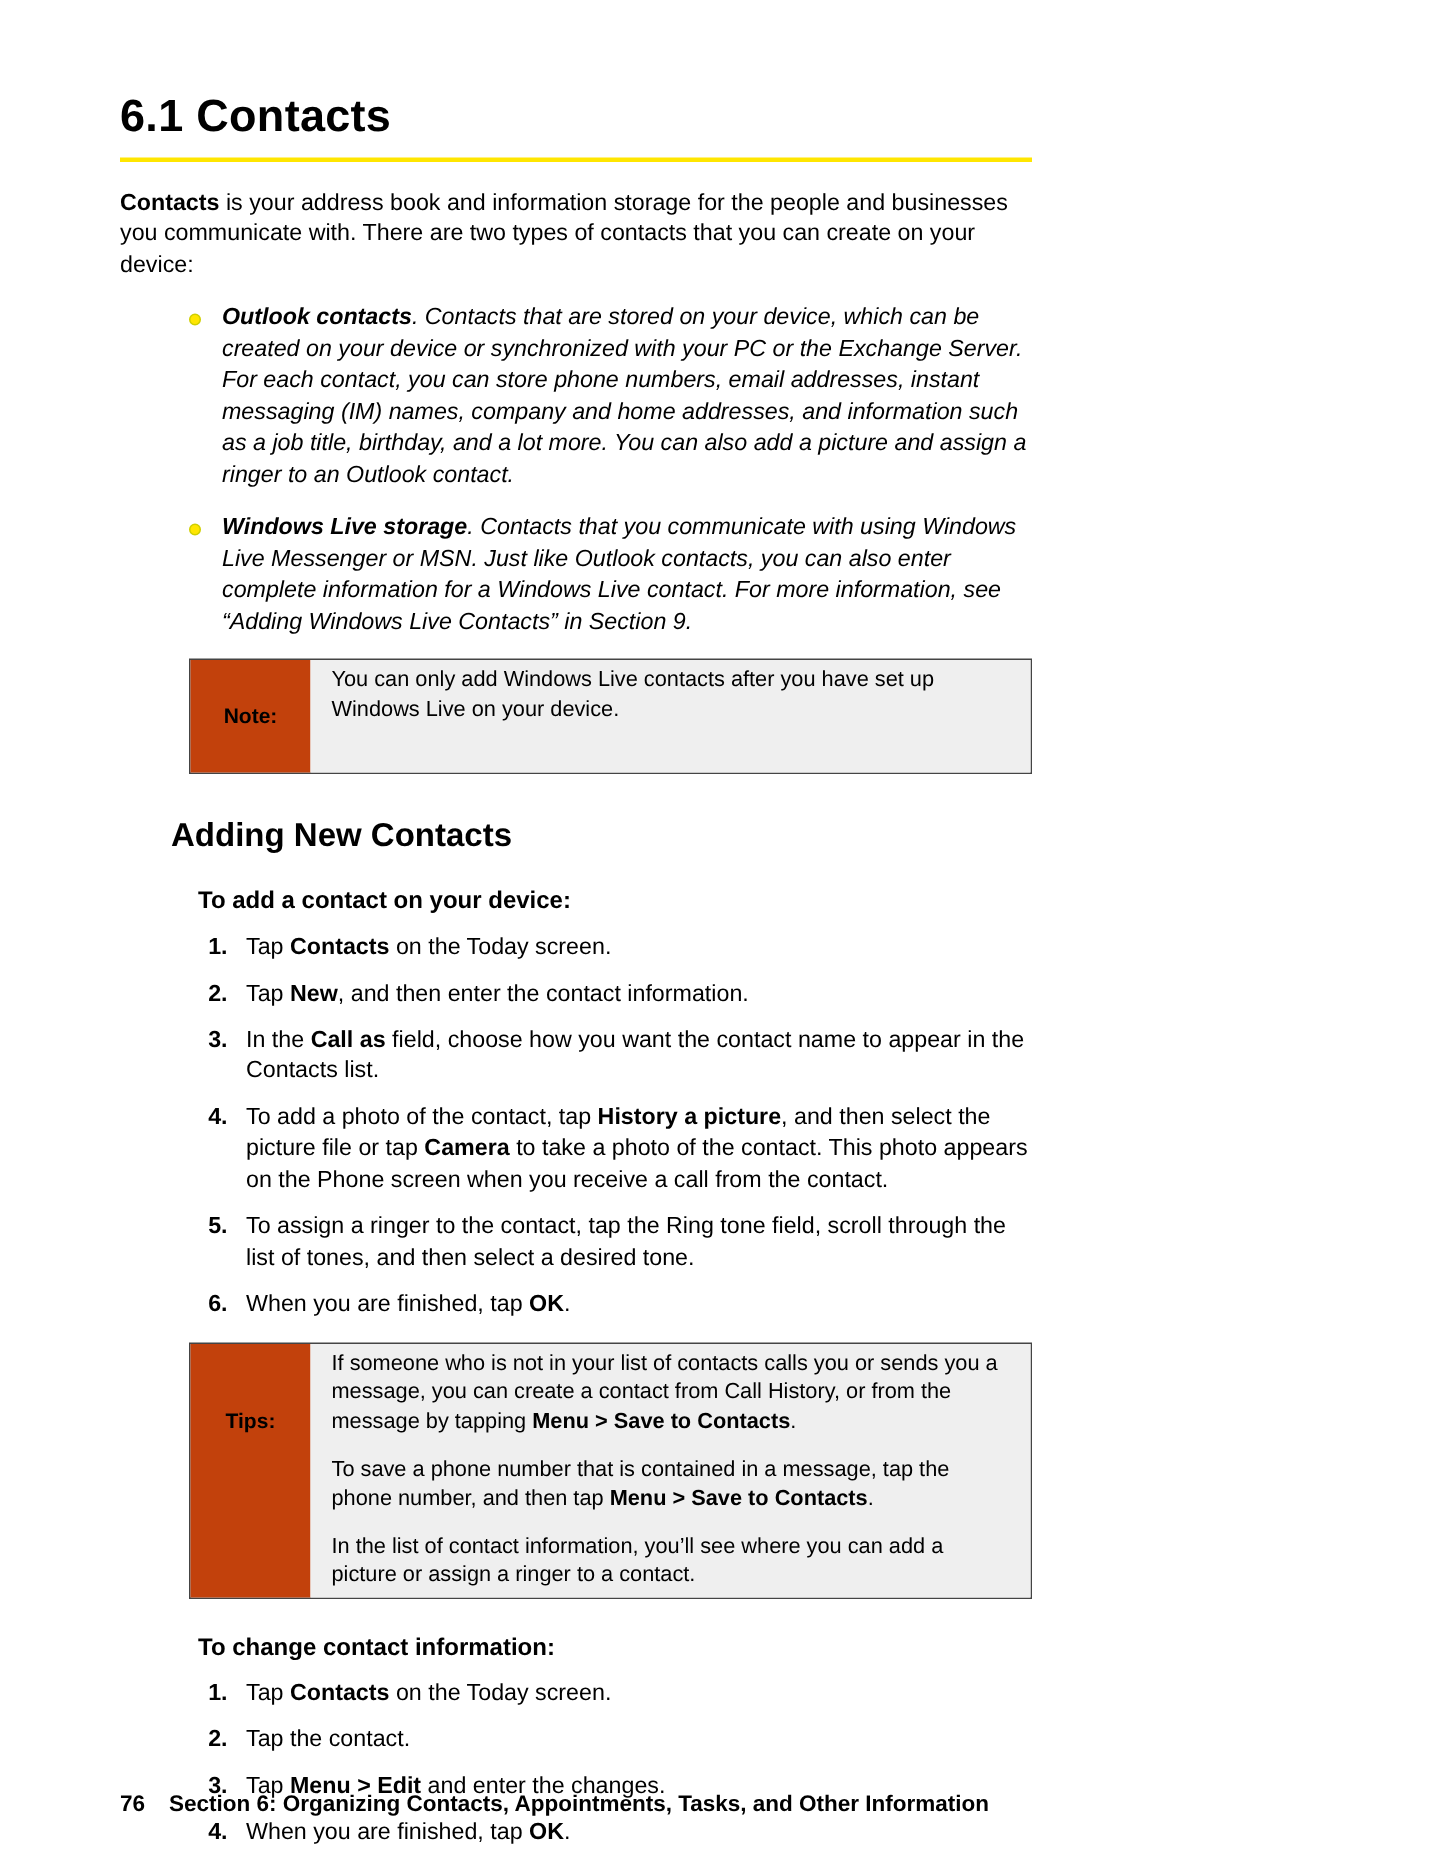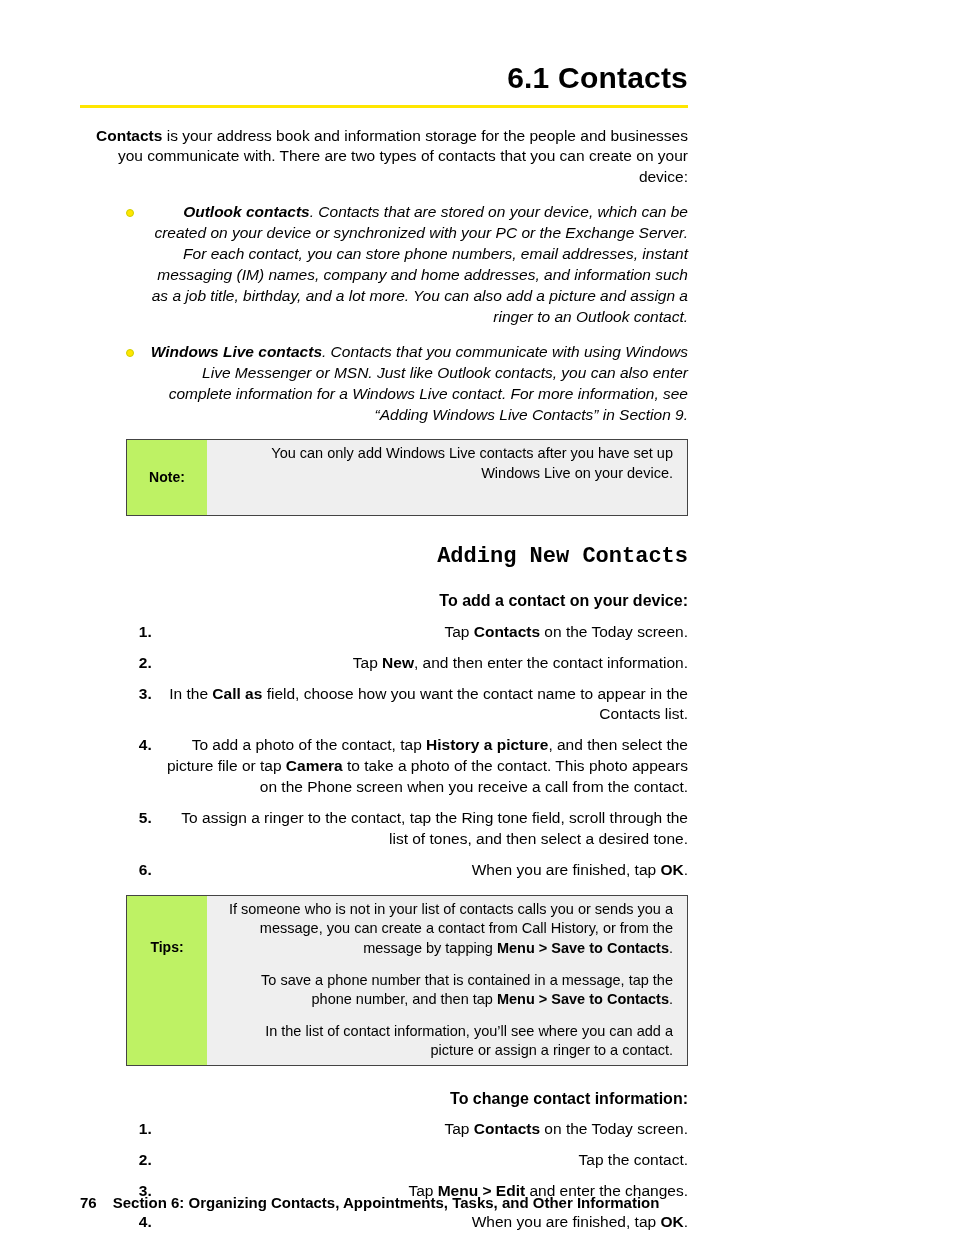--- a/index.html
+++ b/index.html
@@ -10,21 +10,20 @@
     margin: 0;
     padding: 0;
     background: #fff;
   }
   .page {
     width: 768px;
     height: 1235px;
     box-sizing: border-box;
     padding: 58px 80px 40px 80px;
     position: relative;
-    text-align: right;
   }
   h1.section-heading {
     font-size: 30px;
     font-weight: 700;
     margin: 0 0 6px 0;
     letter-spacing: 0.2px;
   }
   .yellow-rule {
     border: none;
     border-top: 3px solid #ffe600;
@@ -55,42 +54,41 @@
     border: 0.5px solid #cfcf00;
     border-radius: 50%;
   }
   .callout {
     display: flex;
     margin: 8px 0 22px 46px;
     border: 1px solid #444;
   }
   .callout .label {
     flex: 0 0 68px;
-    background: #bef264;
+    background: #c2410c;
     font-weight: 700;
     font-size: 14px;
     display: flex;
     align-items: flex-start;
     justify-content: center;
     padding: 28px 6px;
   }
   .callout.note .label { align-items: center; }
   .callout .content {
     flex: 1;
     background: #efefef;
     padding: 4px 14px;
     font-size: 14.5px;
   }
   .callout .content p { margin: 0 0 12px 0; }
   .callout .content p:last-child { margin-bottom: 0; }
   h2.subheading {
     font-size: 22px;
     font-weight: 700;
     margin: 26px 0 18px 34px;
-    font-family: Liberation Mono, monospace;
   }
   h3.task-heading {
     font-size: 16px;
     font-weight: 700;
     margin: 14px 0 10px 52px;
   }
   ol.steps {
     margin: 0 0 14px 76px;
     padding: 0;
   }
@@ -120,21 +118,21 @@
 
   <p class="body-indent">
     <b>Contacts</b><span> is your address book and information storage for the people and businesses you communicate with. There are two types of contacts that you can create on your device:</span>
   </p>
 
   <ul class="bullets">
     <li>
       <b>Outlook contacts</b><span>. Contacts that are stored on your device, which can be created on your device or synchronized with your PC or the Exchange Server. For each contact, you can store phone numbers, email addresses, instant messaging (IM) names, company and home addresses, and information such as a job title, birthday, and a lot more. You can also add a picture and assign a ringer to an Outlook contact.</span>
     </li>
     <li>
-      <b>Windows Live contacts</b><span>. Contacts that you communicate with using Windows Live Messenger or MSN. Just like Outlook contacts, you can also enter complete information for a Windows Live contact. For more information, see “Adding Windows Live Contacts” in Section 9.</span>
+      <b>Windows Live storage</b><span>. Contacts that you communicate with using Windows Live Messenger or MSN. Just like Outlook contacts, you can also enter complete information for a Windows Live contact. For more information, see “Adding Windows Live Contacts” in Section 9.</span>
     </li>
   </ul>
 
   <div class="callout note">
     <div class="label">Note:</div>
     <div class="content">
       <p>You can only add Windows Live contacts after you have set up Windows Live on your device.</p>
     </div>
   </div>
 

